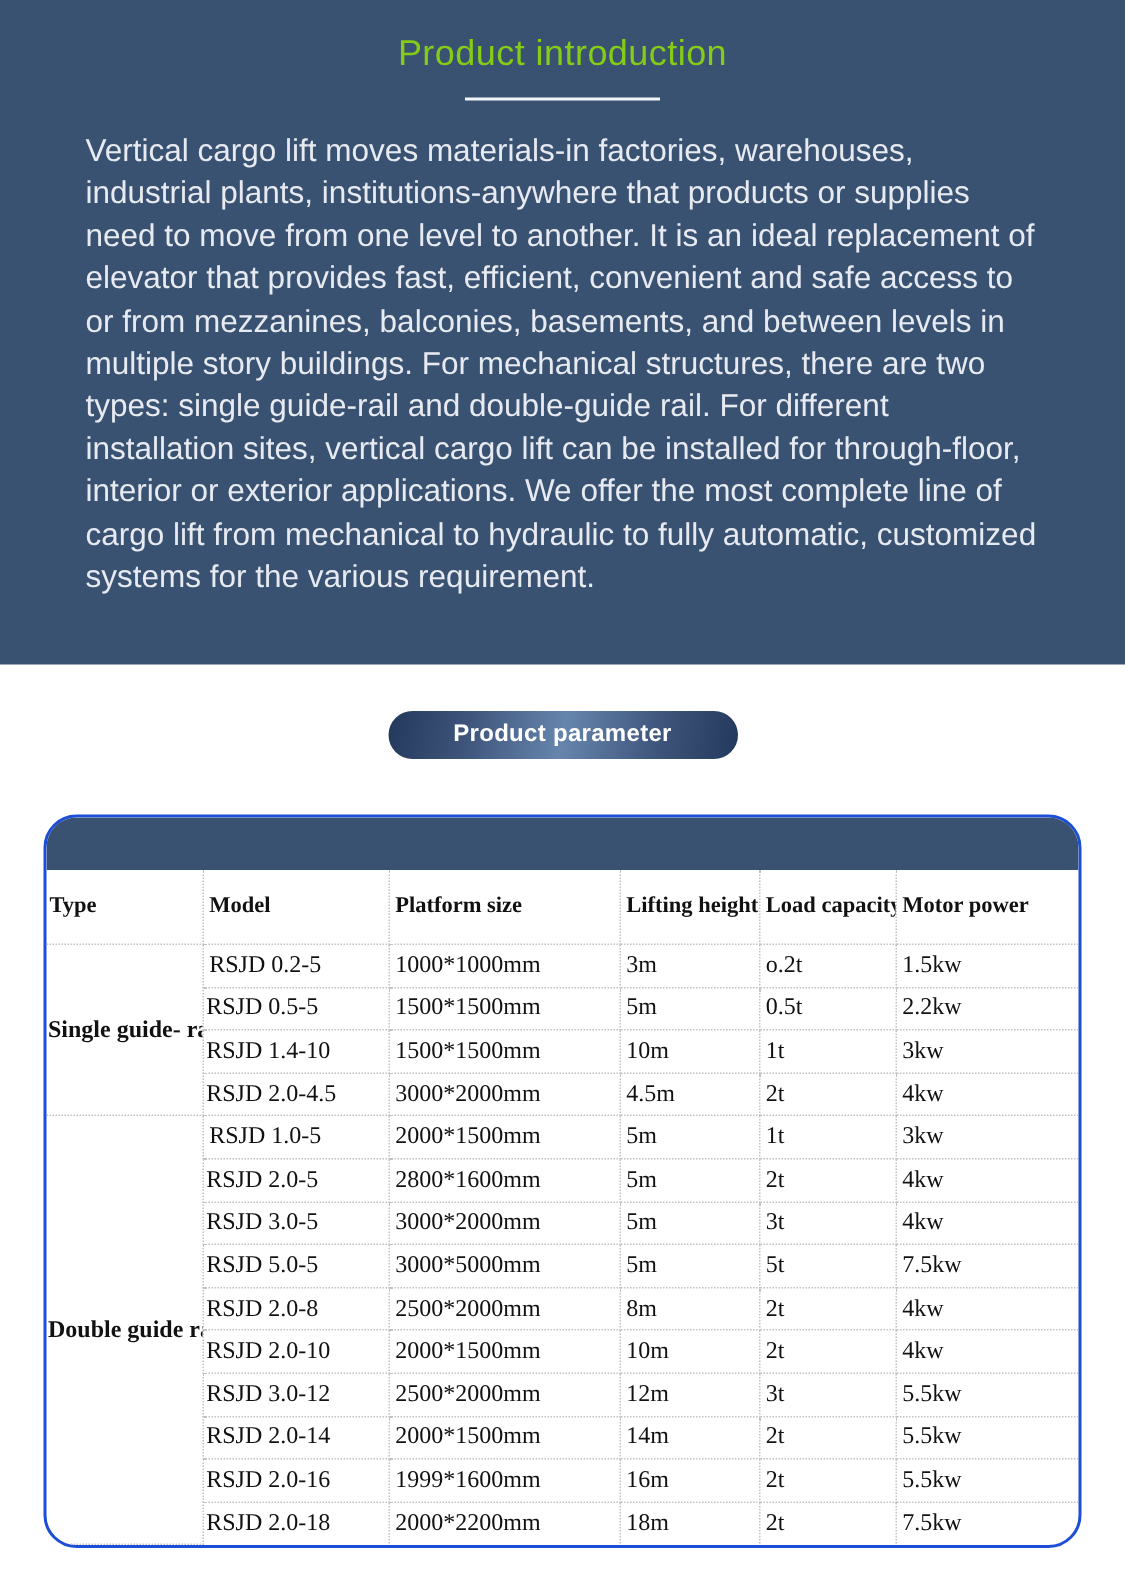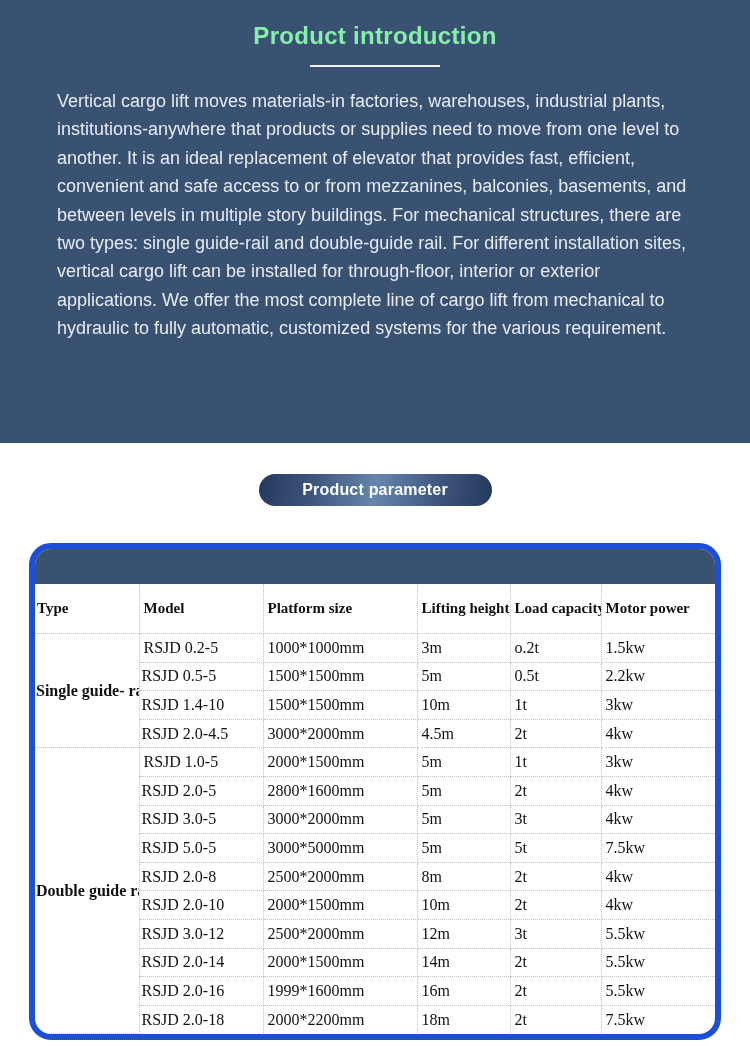--- a/index.html
+++ b/index.html
@@ -15,36 +15,36 @@
   .hero {
     box-sizing: border-box;
     width: 750px;
     height: 443px;
     background: #3a5272;
     padding-top: 22px;
   }
   .hero-title {
     margin: 0;
     text-align: center;
-    color: #86efac;
+    color: #84cc16;
     font-size: 24px;
-    font-weight: 700;
+    font-weight: 400;
     letter-spacing: 0.3px;
   }
   .hero-rule {
     width: 130px;
     height: 2px;
     background: #f2f5f8;
     margin: 15px auto 0 auto;
   }
   .hero-text {
     width: 636px;
     margin: 20px auto 0 auto;
     color: #e7ebf1;
-    font-size: 18px;
+    font-size: 21px;
     line-height: 28.4px;
     text-align: left;
   }
 
   
   .badge-row { text-align: center; }
   .param-badge {
     display: inline-block;
     margin-top: 31px;
     min-width: 233px;
@@ -60,21 +60,21 @@
     font-weight: 700;
     letter-spacing: 0.2px;
     text-align: center;
   }
 
   
   .table-card {
     box-sizing: border-box;
     width: 692px;
     margin: 37px 0 0 29px;
-    border: 6px solid #1d4ed8;
+    border: 2px solid #1d4ed8;
     border-radius: 22px;
     overflow: hidden;
     background: #ffffff;
   }
   .table-band {
     height: 35px;
     background: #3a5272;
   }
   table.param-table {
     width: 100%;

